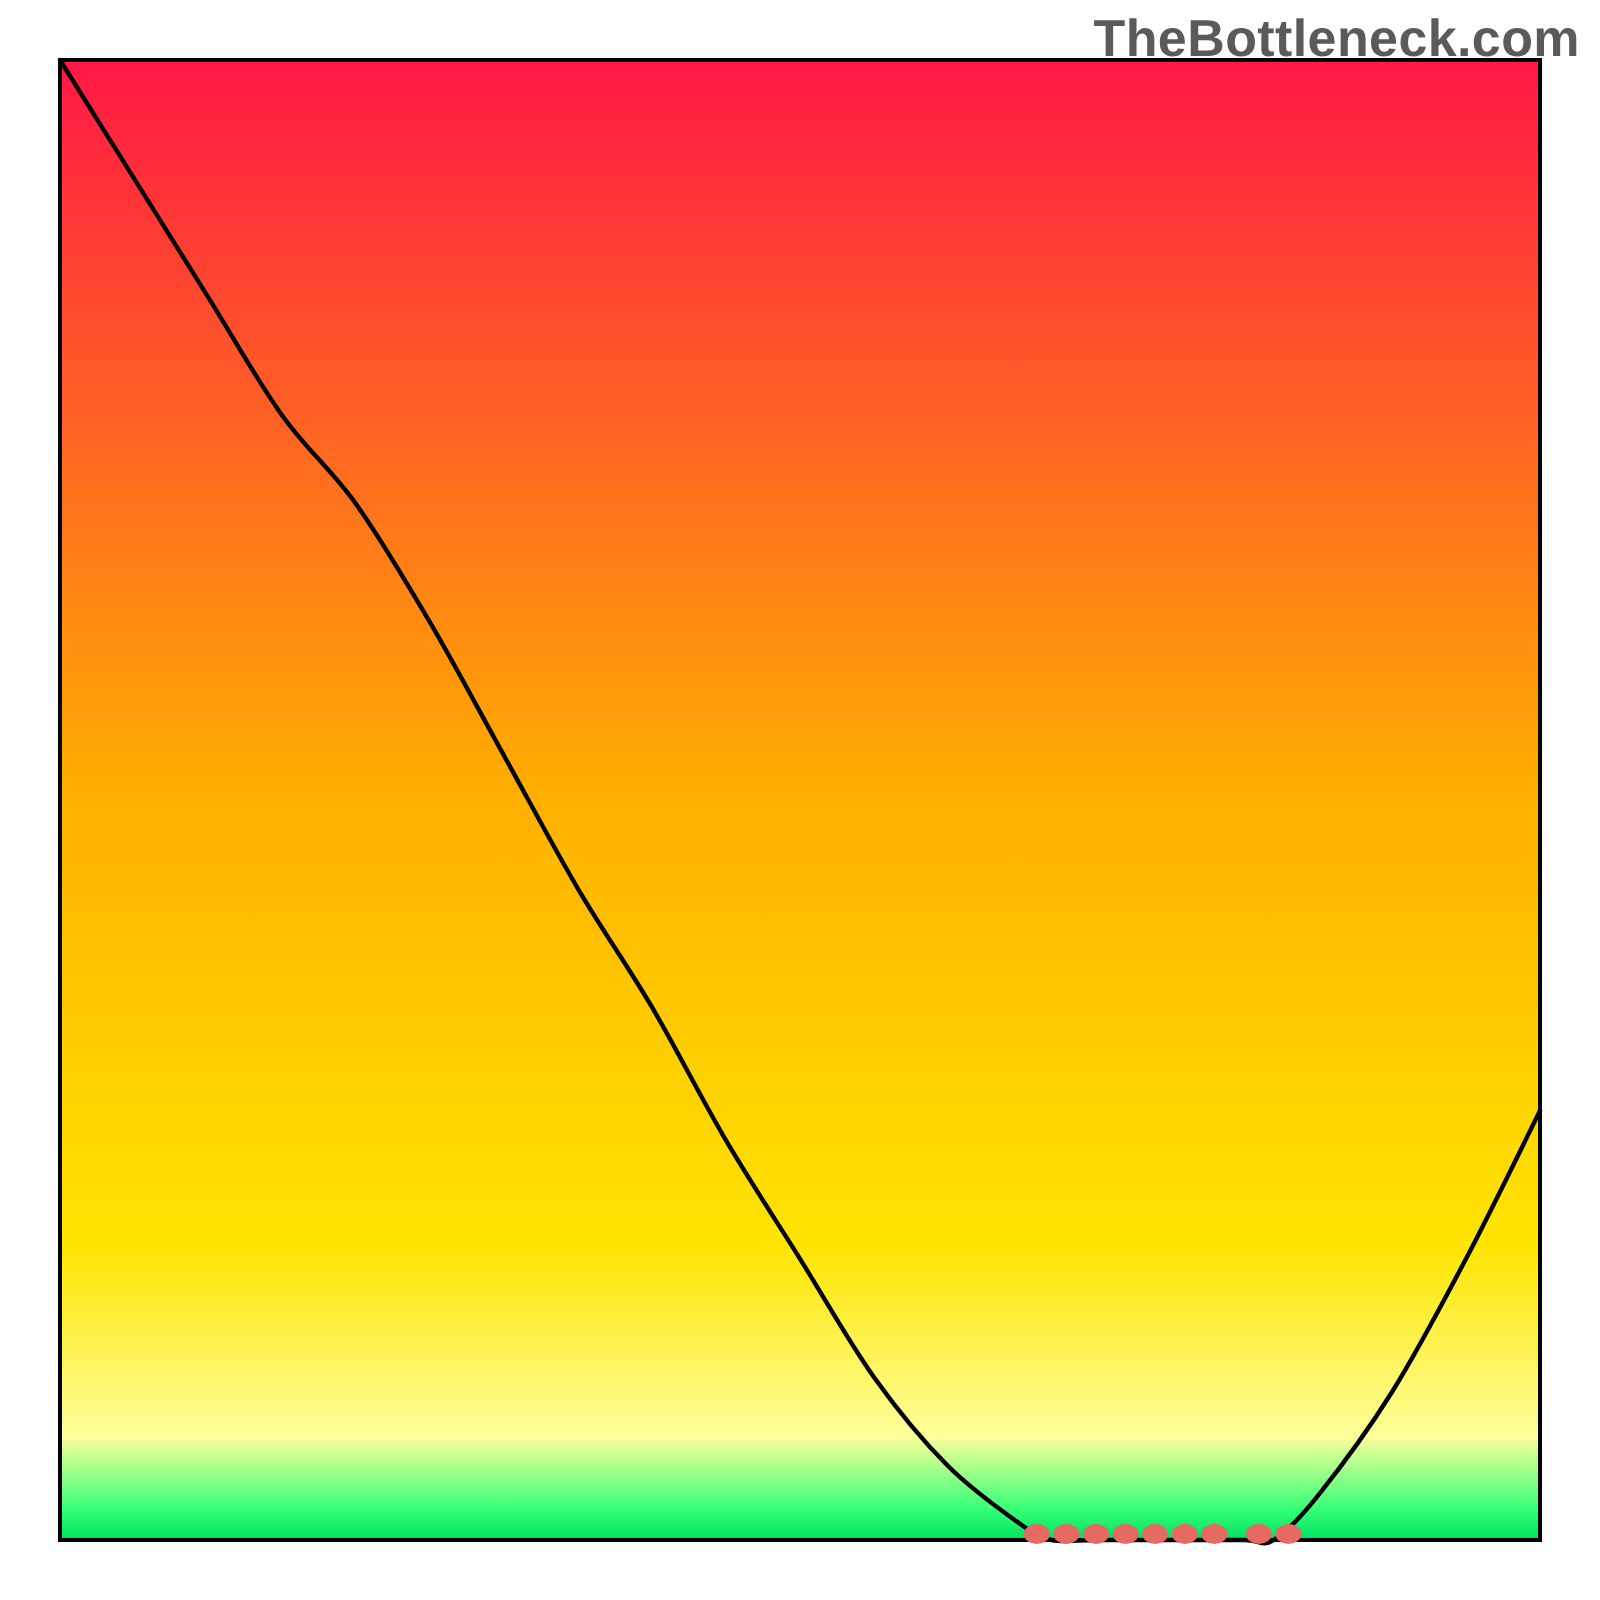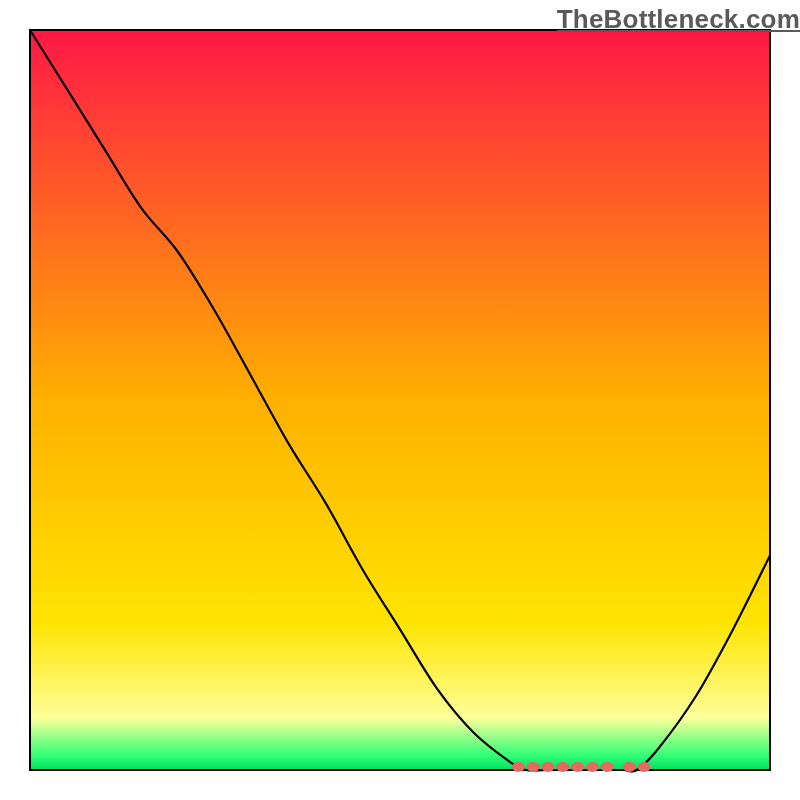--- a/index.html
+++ b/index.html
@@ -5,27 +5,26 @@
   * { margin: 0; padding: 0; box-sizing: border-box; }
   html, body { width: 800px; height: 800px; overflow: hidden; background: #fff; }
   .stage {
     position: relative;
     width: 800px;
     height: 800px;
   }
   .watermark {
     position: absolute;
     top: 4px;
-    right: 0;
+    right: 10px;
     font-family: Arial, Helvetica, sans-serif;
     font-size: 26px;
     font-weight: 600;
     color: #5a5a5a;
     letter-spacing: 0.2px;
-    text-decoration: underline;
   }
   svg { display: block; }
 </style>
 </head>
 <body>
 
 <div class="stage">
   <div class="watermark">TheBottleneck.com</div>
   <svg id="chart-svg" width="800" height="800" viewBox="0 0 800 800">
     <defs>

